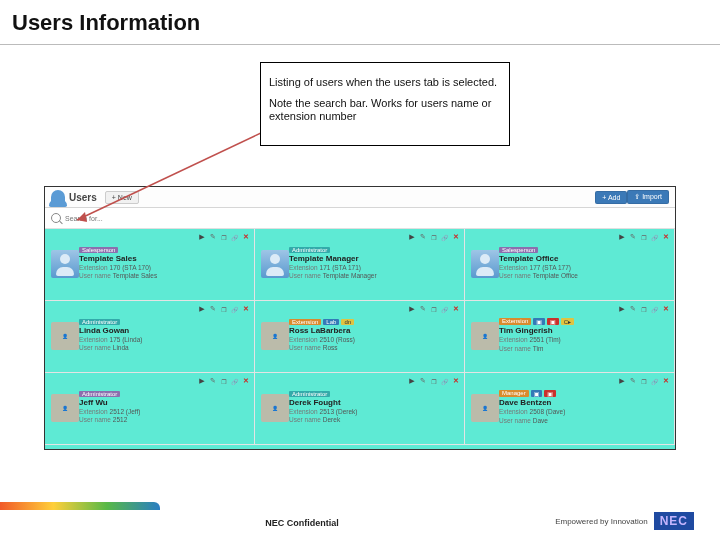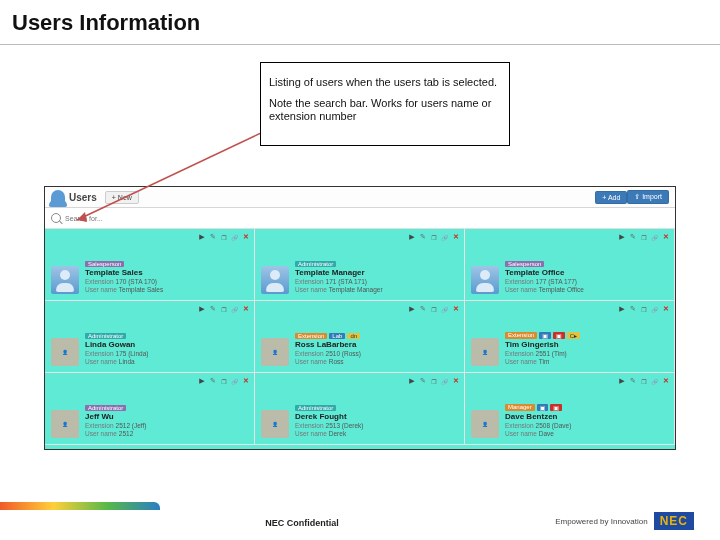--- a/index.html
+++ b/index.html
@@ -26,21 +26,21 @@
   .btn-grey { background: #f1f1f1; color: #444; border: 1px solid #ccc; }
   .btn-blue { background: #3b79b7; color: #fff; }
   .spacer { flex: 1; }
 
   .searchrow { display: flex; align-items: center; padding: 5px 6px; border-bottom: 1px solid #e0e0e0; background: #fff; }
   .search-icon { width: 10px; height: 10px; border: 1px solid #888; border-radius: 50%; position: relative; margin-right: 4px; }
   .search-icon::after { content: ""; position: absolute; width: 4px; height: 1px; background: #888; bottom: -1px; right: -3px; transform: rotate(45deg); }
   .search-input { border: none; outline: none; font-size: 7px; width: 140px; background: transparent; }
 
   .grid { display: grid; grid-template-columns: repeat(3,1fr); }
-  .card { border-right: 1px solid #e4e4e4; border-bottom: 1px solid #e4e4e4; padding: 4px 6px 6px 6px; display: flex; gap: 6px; align-items: flex-end; min-height: 72px; position: relative; }
+  .card { border-right: 1px solid #e4e4e4; border-bottom: 1px solid #e4e4e4; padding: 4px 6px 6px 6px; display: flex; align-items: center; min-height: 72px; position: relative; }
   .avatar { width: 28px; height: 28px; flex: 0 0 28px; border-radius: 2px; }
   .avatar.generic { background: linear-gradient(#9ec5e6,#5a99cf); position: relative; }
   .avatar.generic::before { content: ""; position: absolute; left: 9px; top: 4px; width: 10px; height: 10px; background: #dcebf7; border-radius: 50%; }
   .avatar.generic::after { content: ""; position: absolute; left: 5px; bottom: 2px; width: 18px; height: 9px; background: #dcebf7; border-radius: 7px 7px 2px 2px; }
   .avatar.photo { background: #bba; display:flex; align-items:center; justify-content:center; font-size:5px; color:#555; }
 
   .cardbody { flex: 1; min-width: 0; }
   .badges { display: flex; gap: 2px; margin-bottom: 1px; }
   .badge { font-size: 6px; padding: 0 3px; border-radius: 1px; color: #fff; }
   .bg-purple { background: #8b6fae; } .bg-teal { background: #3aa; }
@@ -56,21 +56,21 @@
   .act.play { color: #444; }
   .act.x { color: #c9302c; font-weight: bold; }
   .act.pencil::before { content: "✎"; font-size: 7px; }
   .act.clone::before { content: "❐"; font-size: 6px; }
   .act.link::before { content: "🔗"; font-size: 6px; }
 
   
   .footer-strip { position: absolute; left: 0; bottom: 30px; width: 160px; height: 8px; background: linear-gradient(90deg,#f15a29,#ffcf3a,#58b947,#2a7ec3); border-top-right-radius: 6px; }
   .footer-text { position: absolute; bottom: 12px; left: 0; width: 604px; text-align: center; font-size: 9px; font-weight: bold; color: #222; }
   .footer-right { position: absolute; right: 26px; bottom: 10px; display: flex; align-items: center; gap: 6px; font-size: 8px; color: #444; }
-  .nec-logo { background: #1f4aa1; color: #eab308; font-weight: bold; padding: 2px 6px; font-size: 12px; letter-spacing: 1px; }
+  .nec-logo { background: #1f4aa1; color: #c4b5fd; font-weight: bold; padding: 2px 6px; font-size: 12px; letter-spacing: 1px; }
 </style>
 </head>
 <body>
 
 <div class="slide-title">Users Information</div>
 <div class="title-rule"></div>
 
 <div class="callout">
   <p>Listing of users when the users tab is selected.</p>
   <p>Note the search bar. Works for users name or extension number</p>

